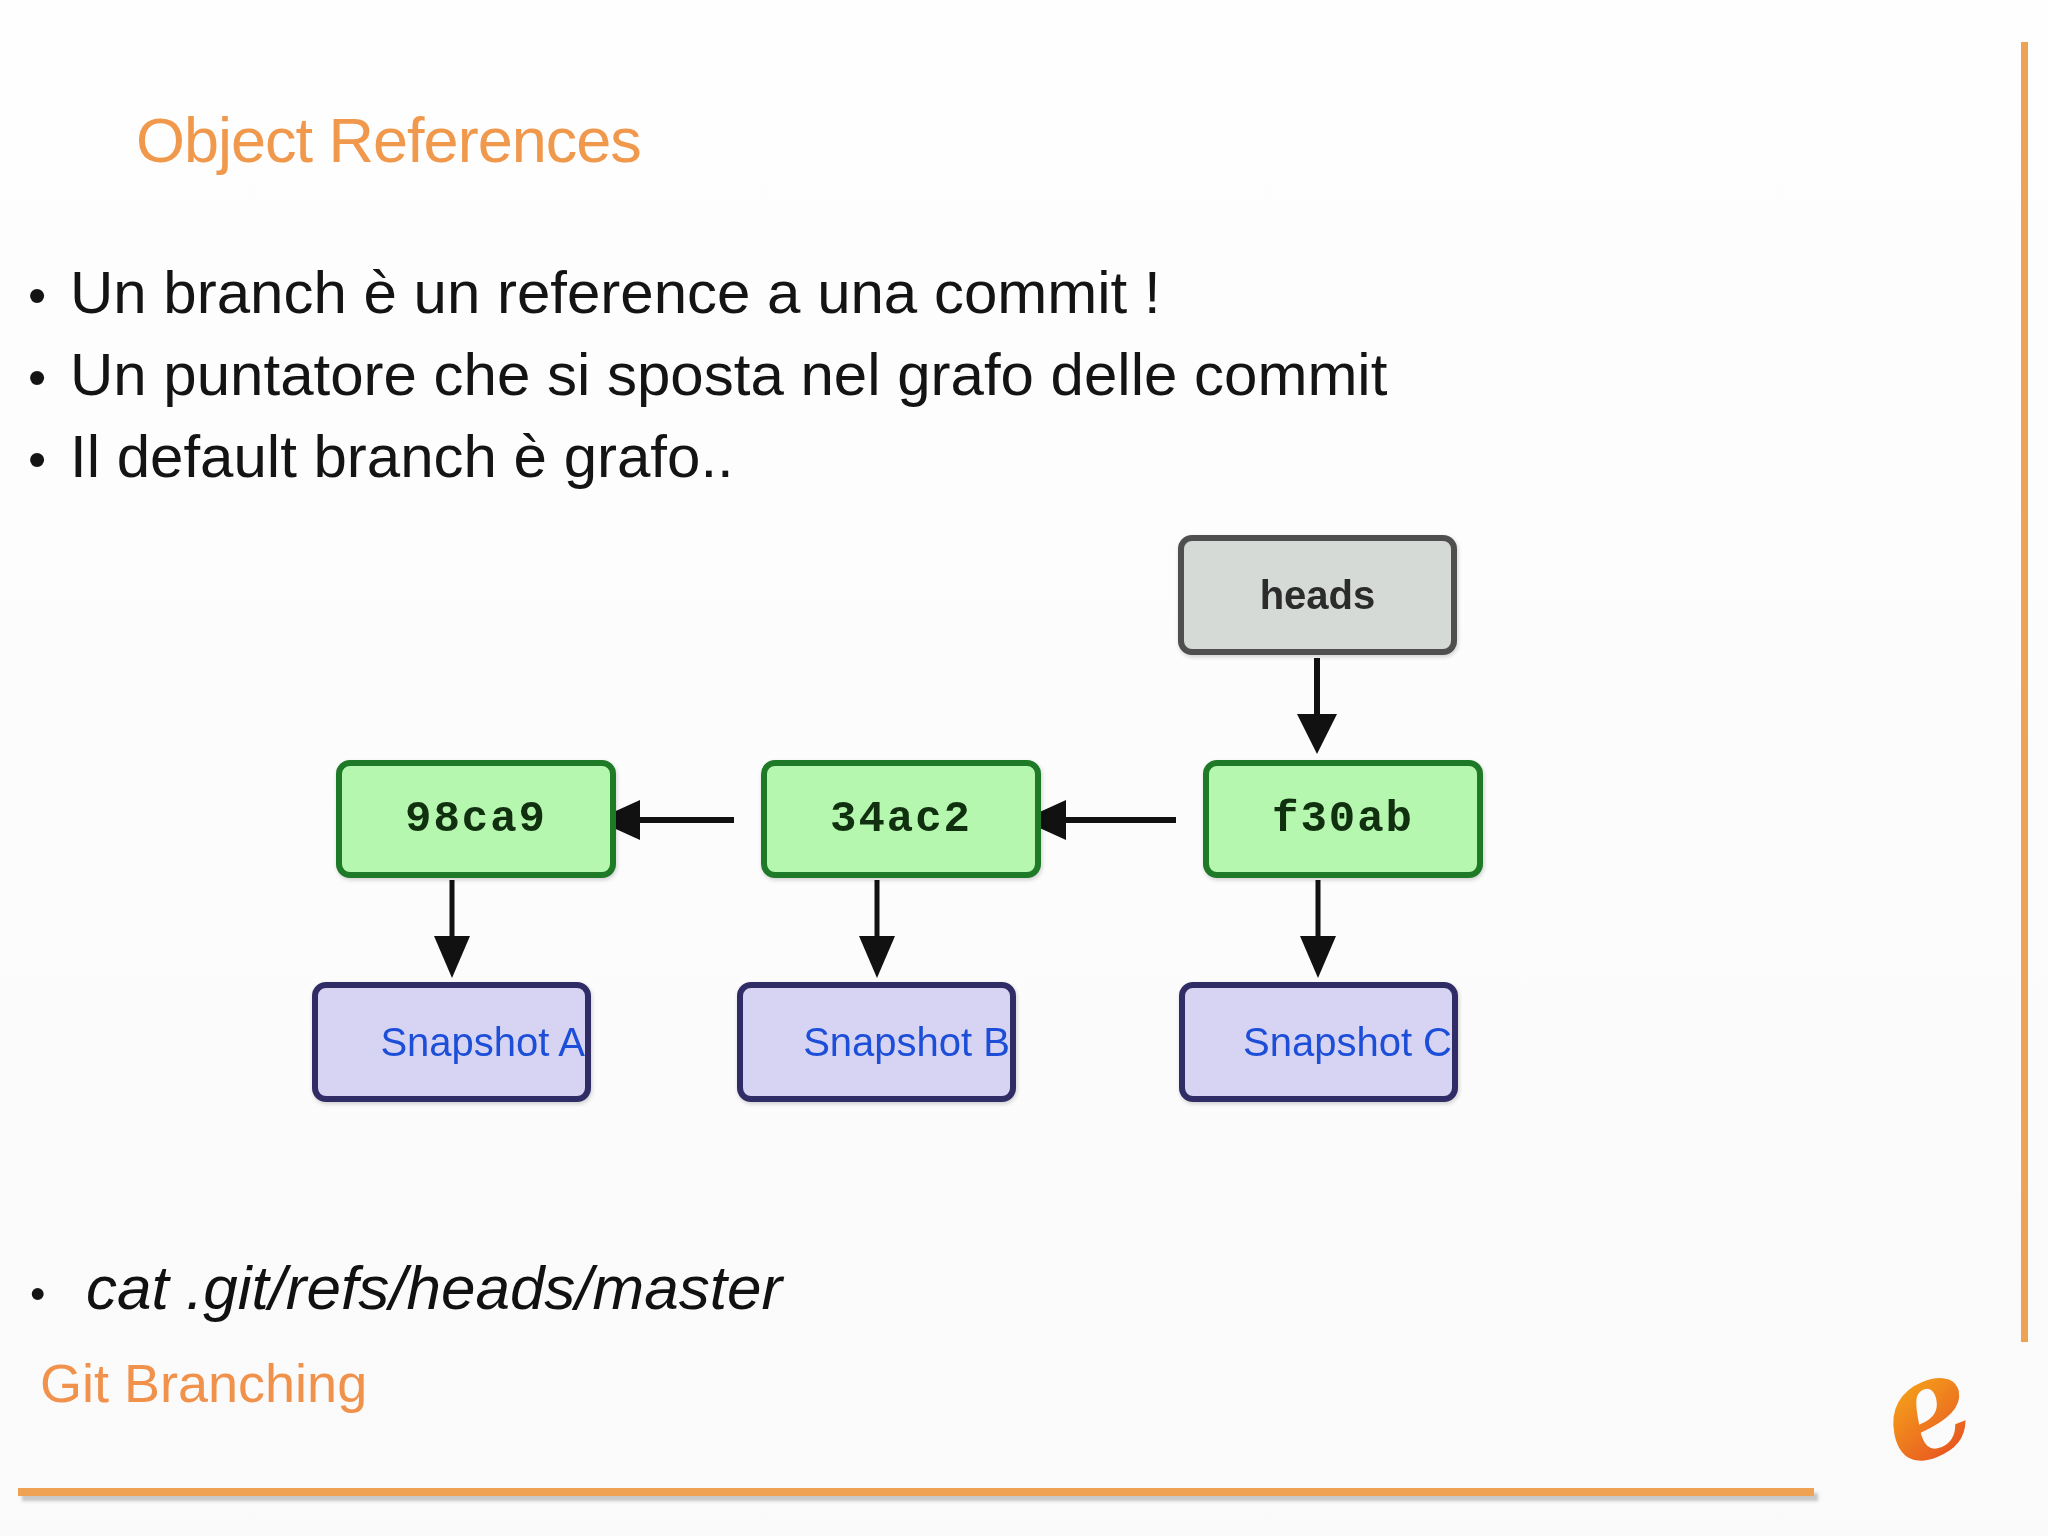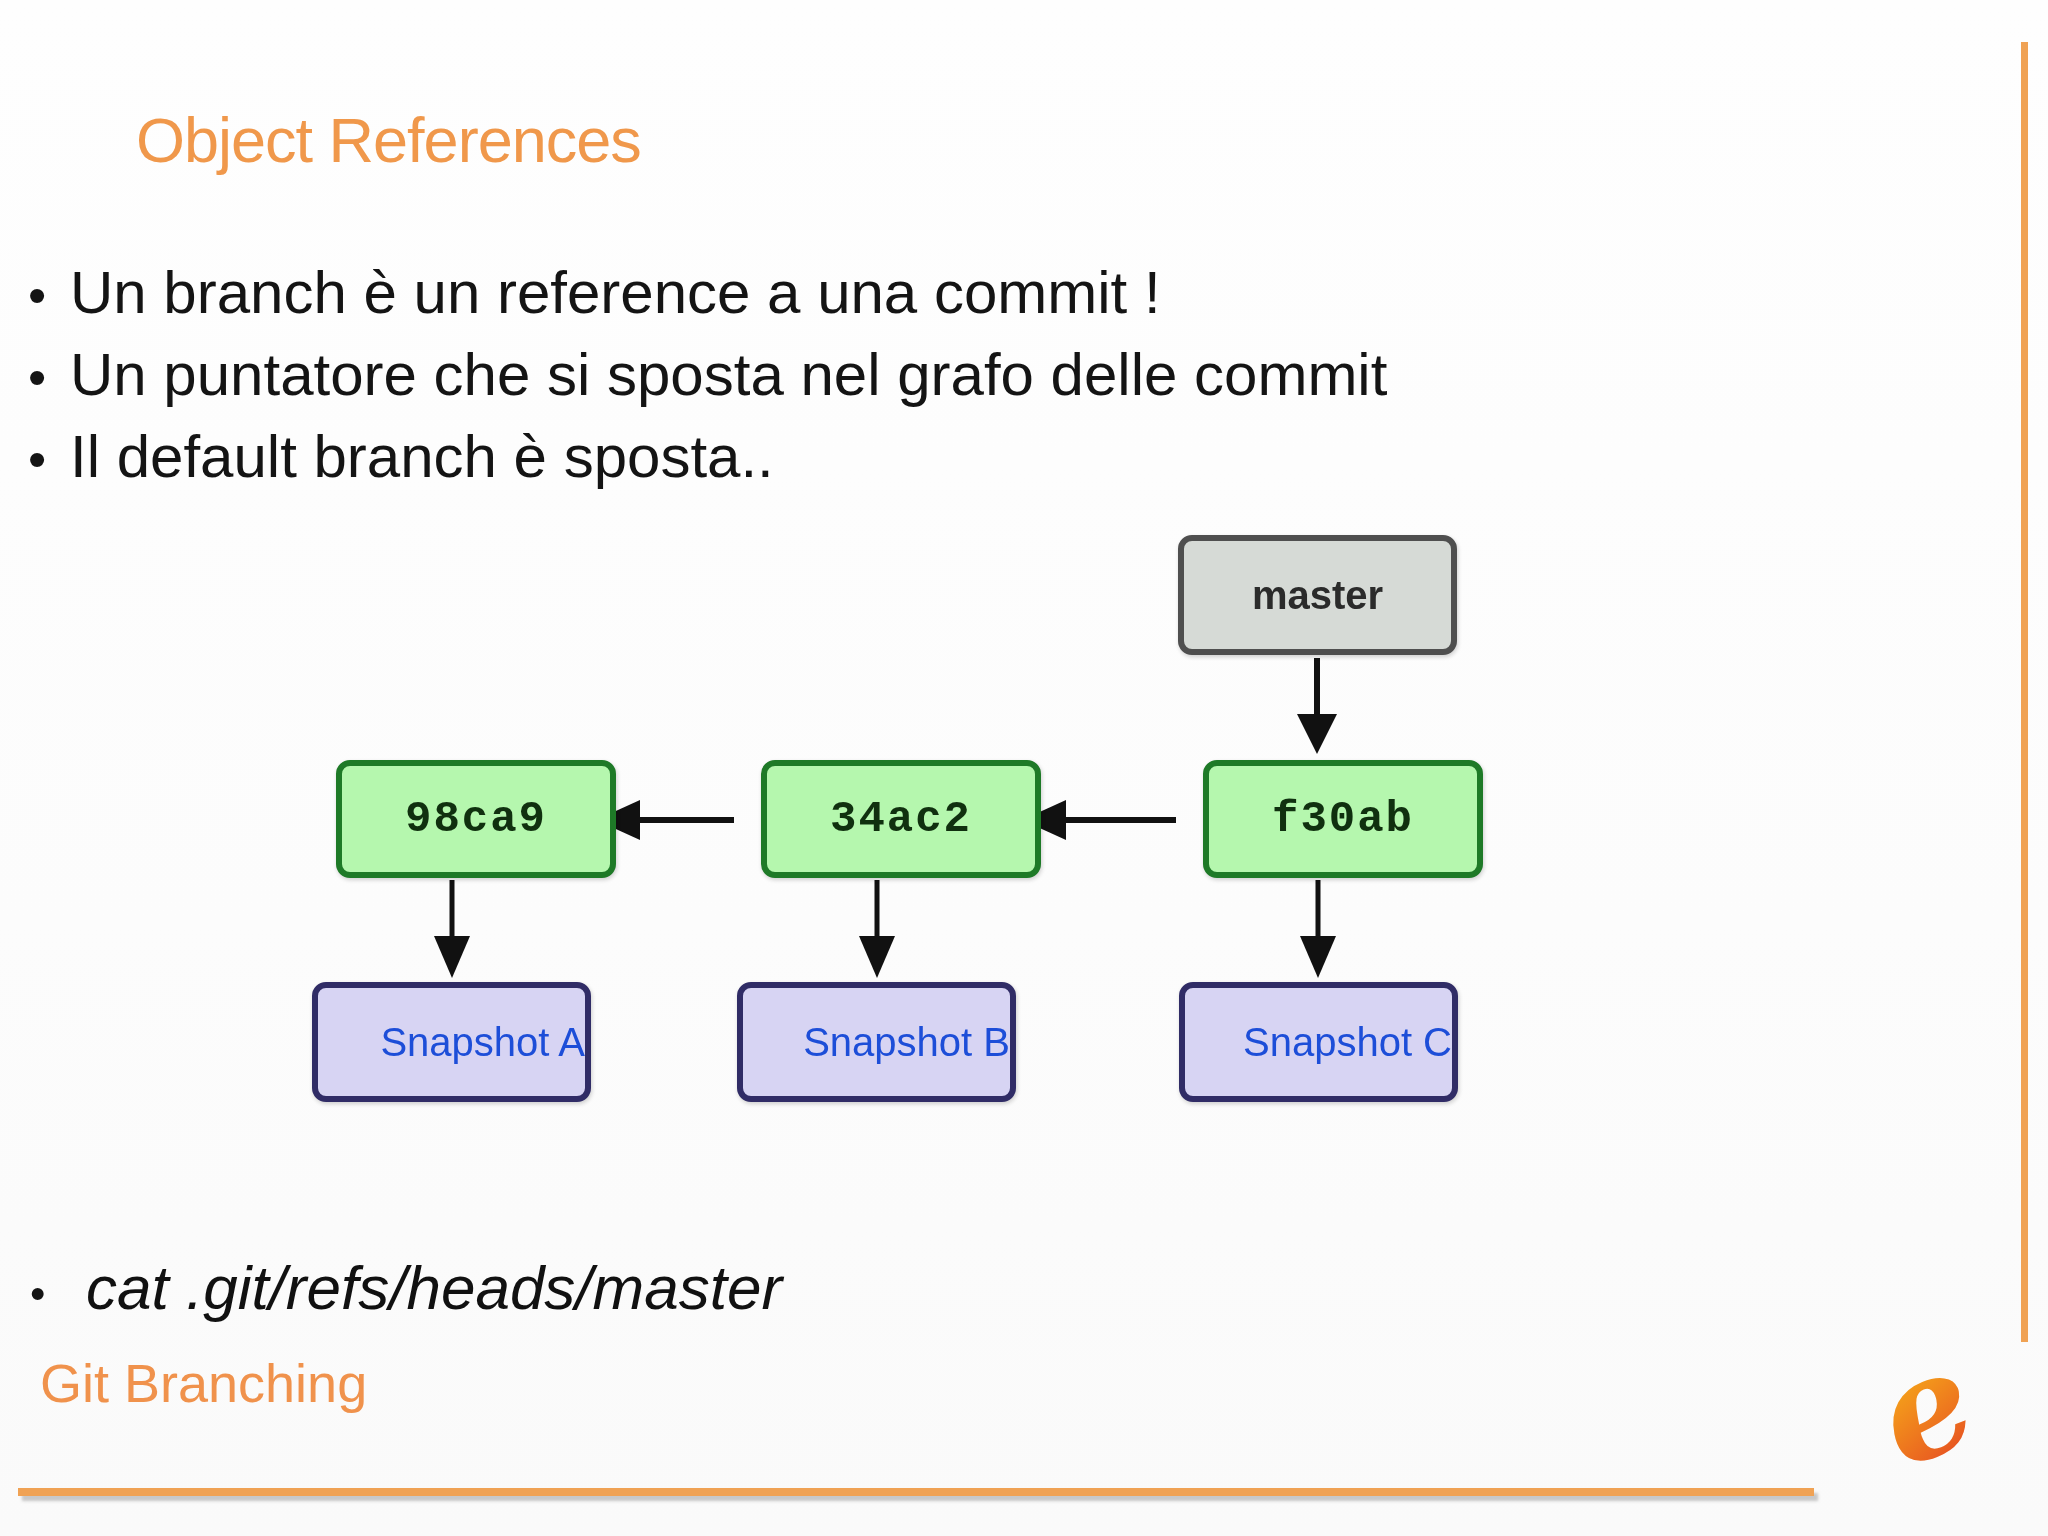--- a/index.html
+++ b/index.html
@@ -164,21 +164,21 @@
     <div class="bullet-line">
       <span class="bullet-marker">•</span>
       <span>Un branch è un reference a una commit !</span>
     </div>
     <div class="bullet-line">
       <span class="bullet-marker">•</span>
       <span>Un puntatore che si sposta nel grafo delle commit</span>
     </div>
     <div class="bullet-line">
       <span class="bullet-marker">•</span>
-      <span>Il default branch è sposta..</span>
+      <span>Il default branch è grafo..</span>
     </div>
   </div>
 
   <svg class="arrows" width="2048" height="1536" viewBox="0 0 2048 1536">
 
     <g>
       <line x1="1317" y1="658" x2="1317" y2="720" stroke="#111111" stroke-width="6"></line>
       <polygon points="1317,754 1297,714 1337,714" fill="#111111"></polygon>
     </g>
 
@@ -200,21 +200,21 @@
       <line x1="877" y1="880" x2="877" y2="940" stroke="#111111" stroke-width="5"></line>
       <polygon points="877,978 859,936 895,936" fill="#111111"></polygon>
     </g>
     <g>
       <line x1="1318" y1="880" x2="1318" y2="940" stroke="#111111" stroke-width="5"></line>
       <polygon points="1318,978 1300,936 1336,936" fill="#111111"></polygon>
     </g>
   </svg>
 
   <div class="dbox branch">
-    <span>master</span>
+    <span>heads</span>
   </div>
 
   <div class="dbox commit col-a">
     <span>98ca9</span>
   </div>
   <div class="dbox commit col-b">
     <span>34ac2</span>
   </div>
   <div class="dbox commit col-c">
     <span>f30ab</span>

